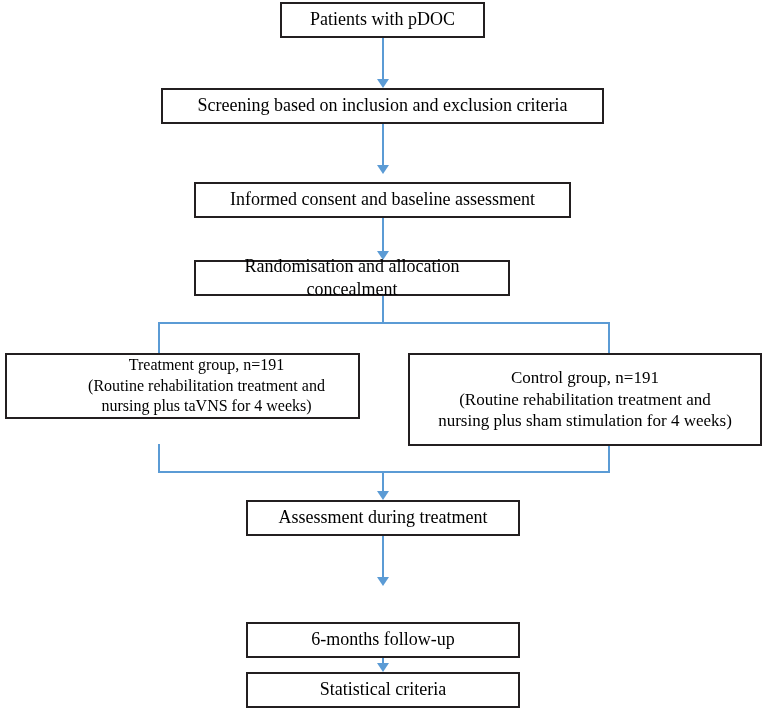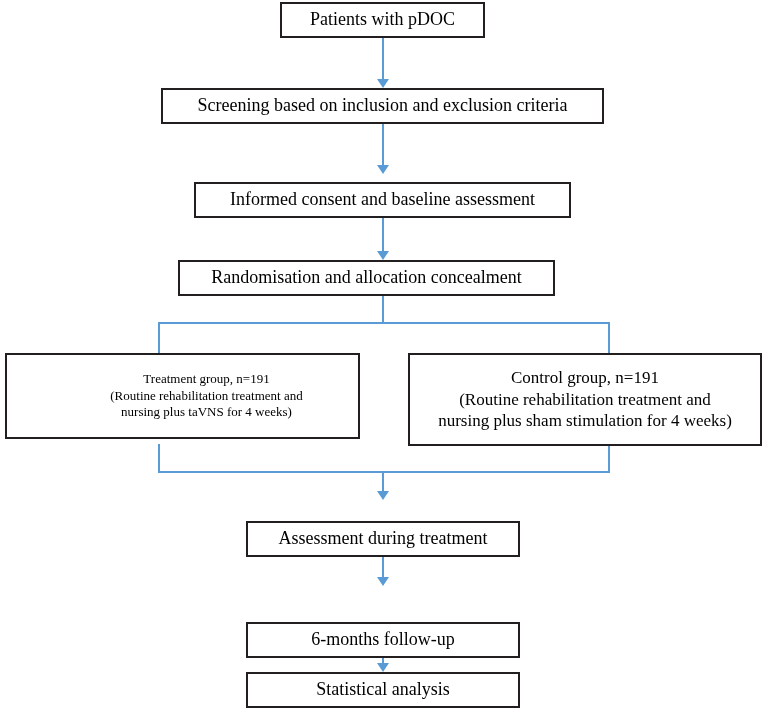--- a/index.html
+++ b/index.html
@@ -32,24 +32,24 @@
   .node .txt {
     display: block;
     width: 100%;
     padding: 0 6px;
     white-space: pre-line;
   }
   
   #n-patients      { left: 280px; top: 2px;   width: 205px; height: 36px; font-size: 18px; }
   #n-screening     { left: 161px; top: 88px;  width: 443px; height: 36px; font-size: 18px; }
   #n-consent       { left: 194px; top: 174px; width: 377px; height: 36px; font-size: 18px; margin-top: 8px; }
-  #n-random        { left: 178px; top: 260px; width: 377px; height: 36px; font-size: 18px; }
-  #n-treatment     { left: 5px;   top: 353px; width: 355px; height: 86px; font-size: 13px; padding-left: 48px; }
+  #n-random        { left: 194px; top: 260px; width: 316px; height: 36px; font-size: 18px; }
+  #n-treatment     { left: 5px;   top: 353px; width: 355px; height: 66px; font-size: 16px; padding-left: 48px; }
   #n-control       { left: 408px; top: 353px; width: 354px; height: 93px; font-size: 17px; justify-content: center; }
-  #n-assessment    { left: 246px; top: 500px; width: 274px; height: 36px; font-size: 18px; margin-top: 21px; }
+  #n-assessment    { left: 246px; top: 500px; width: 274px; height: 36px; font-size: 18px; }
   #n-followup      { left: 246px; top: 586px; width: 274px; height: 36px; font-size: 18px; margin-top: 36px; }
   #n-stats         { left: 246px; top: 672px; width: 274px; height: 36px; font-size: 18px; }
 
   
   .conn {
     position: absolute;
     background: #5b9bd5;
     z-index: 1;
   }
   .vline { width: 2px; }
@@ -99,21 +99,21 @@
 
   <div class="node" id="n-assessment">
     <span class="txt">Assessment during treatment</span>
   </div>
 
   <div class="node" id="n-followup">
     <span class="txt">6-months follow-up</span>
   </div>
 
   <div class="node" id="n-stats">
-    <span class="txt">Statistical analysis</span>
+    <span class="txt">Statistical criteria</span>
   </div>
 
   <div class="conn vline" style="left:382px; top:38px; height:42px;"></div>
   <div class="arrowhead" style="left:377px; top:79px;"></div>
 
   <div class="conn vline" style="left:382px; top:124px; height:42px;"></div>
   <div class="arrowhead" style="left:377px; top:165px;"></div>
 
   <div class="conn vline" style="left:382px; top:210px; height:42px;"></div>
   <div class="arrowhead" style="left:377px; top:251px;"></div>

